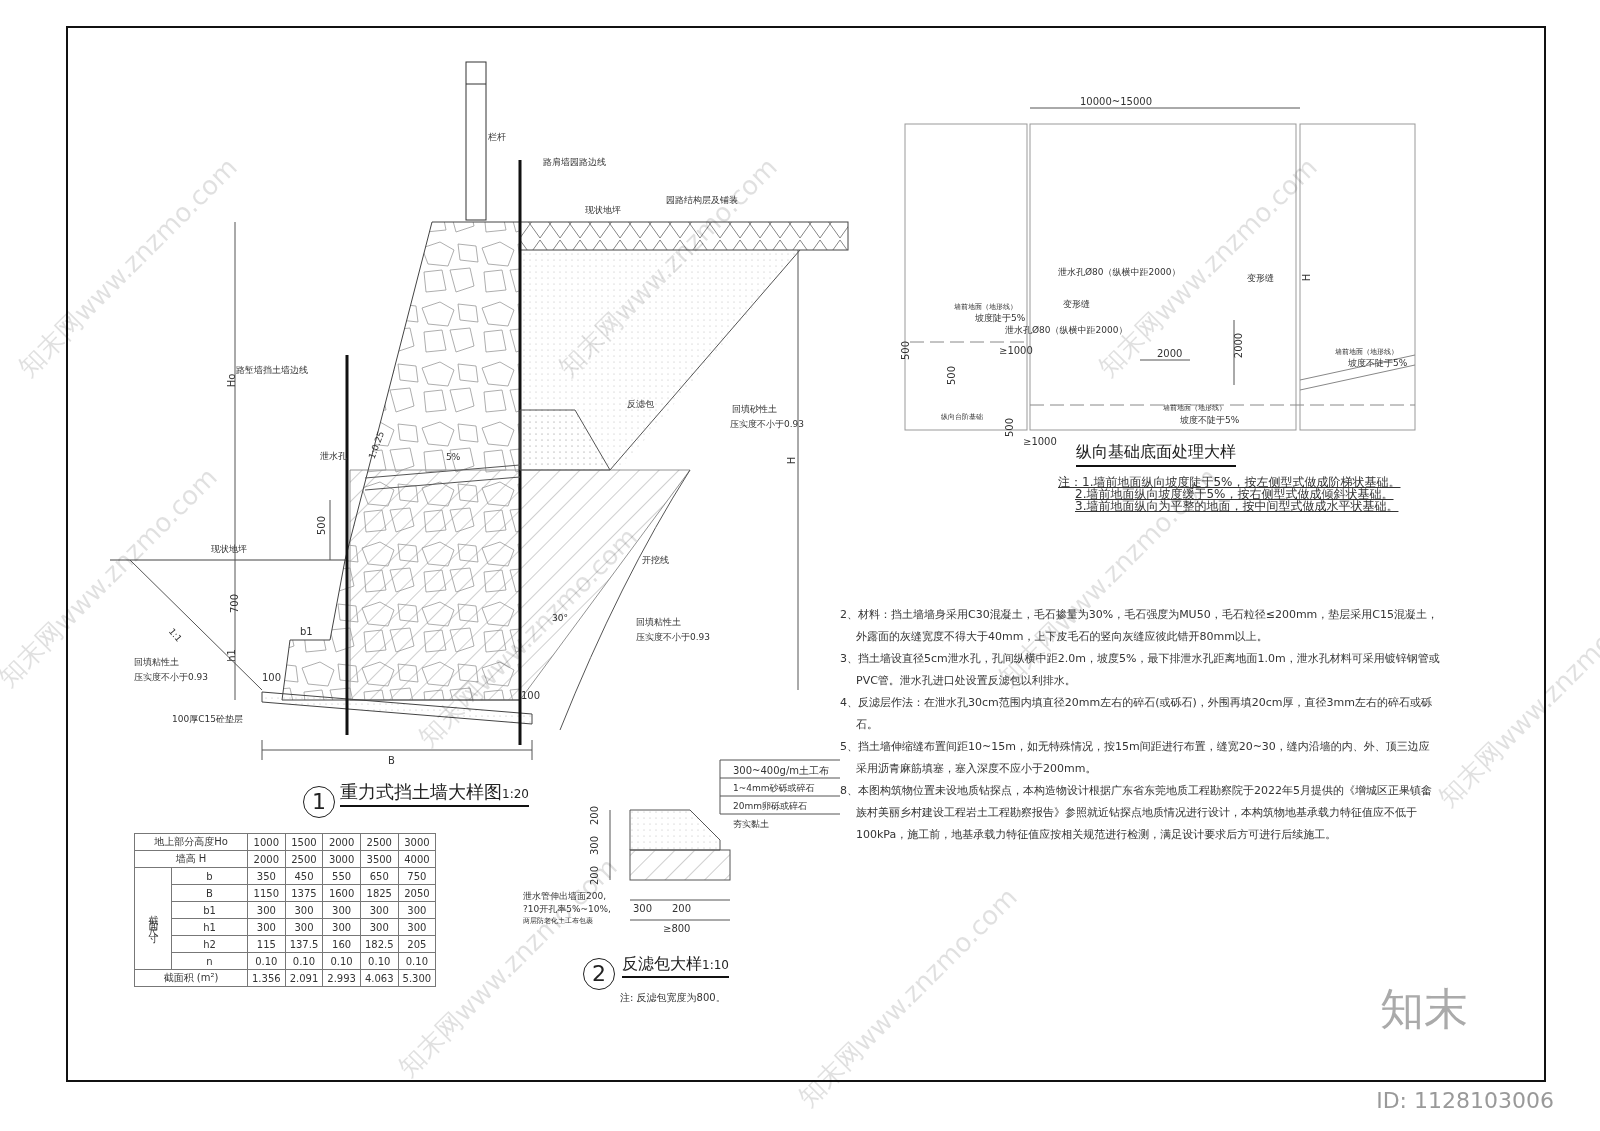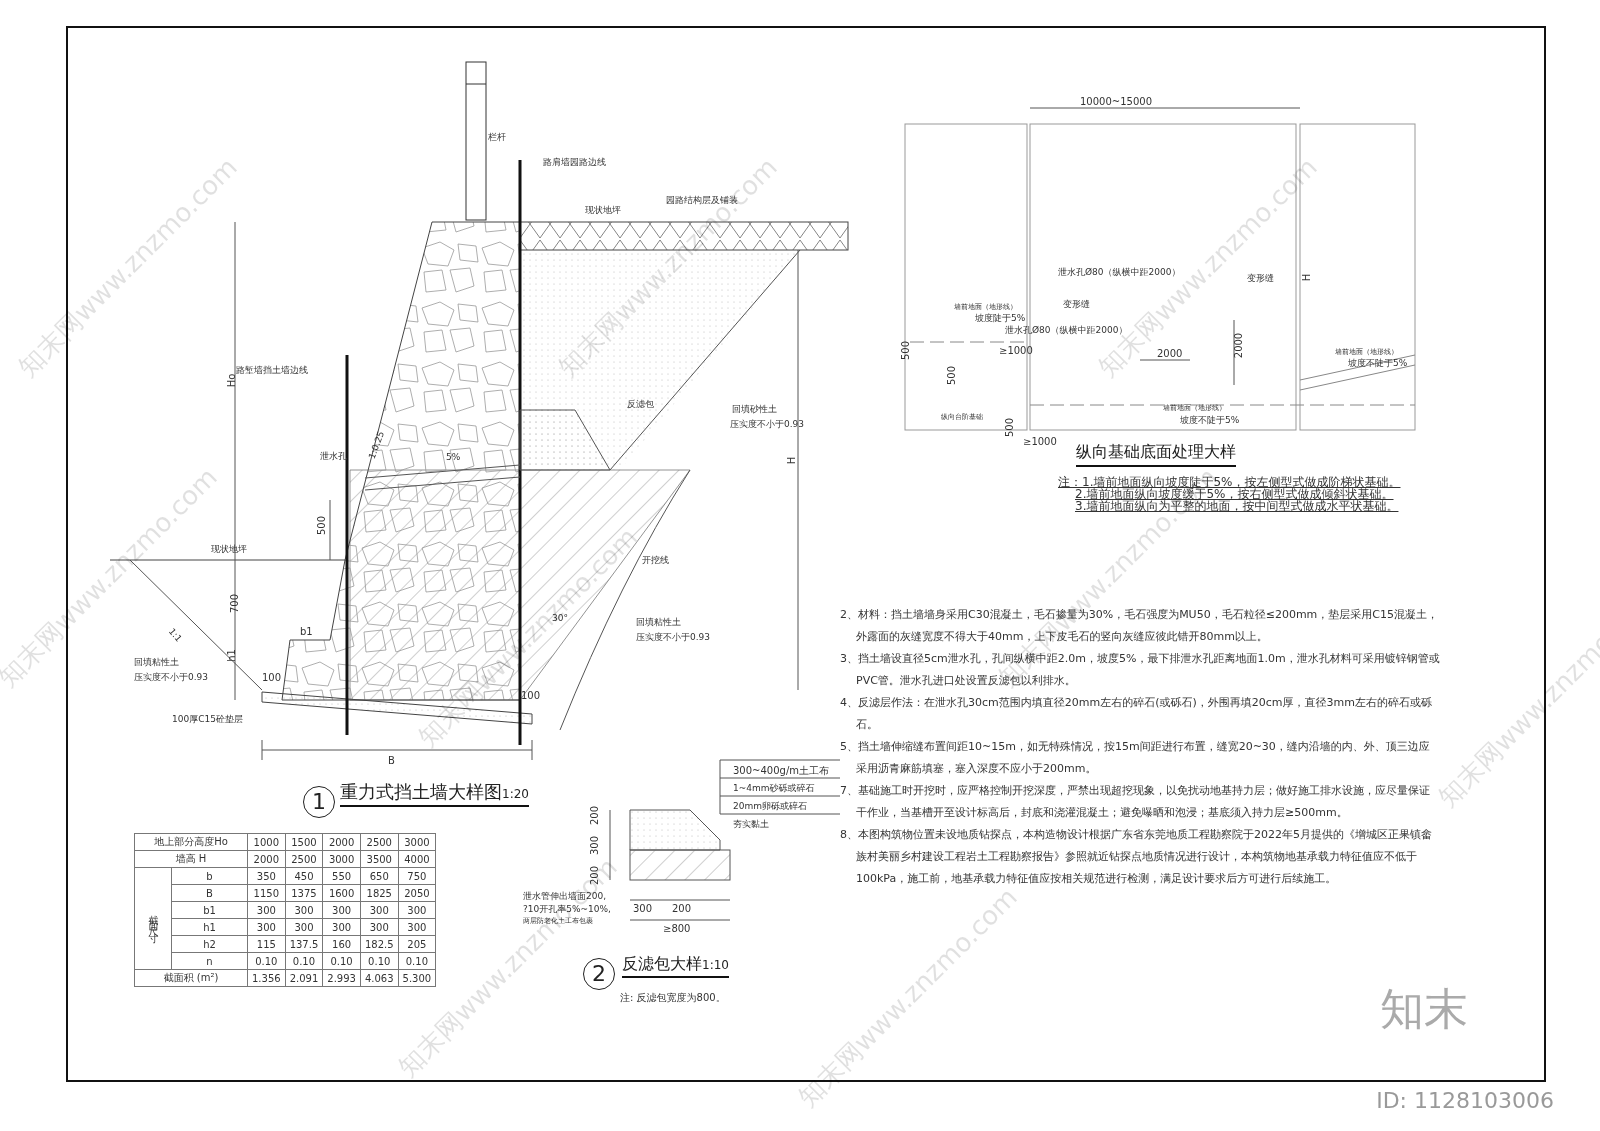--- a/index.html
+++ b/index.html
@@ -259,21 +259,20 @@
   <div>注：1.墙前地面纵向坡度陡于5%，按左侧型式做成阶梯状基础。</div>
   <div style="padding-left:17px">2.墙前地面纵向坡度缓于5%，按右侧型式做成倾斜状基础。</div>
   <div style="padding-left:17px">3.墙前地面纵向为平整的地面，按中间型式做成水平状基础。</div>
 </div>
 
 <div class="notes">
   <div class="item">2、材料：挡土墙墙身采用C30混凝土，毛石掺量为30%，毛石强度为MU50，毛石粒径≤200mm，垫层采用C15混凝土，外露面的灰缝宽度不得大于40mm，上下皮毛石的竖向灰缝应彼此错开80mm以上。</div>
   <div class="item">3、挡土墙设直径5cm泄水孔，孔间纵横中距2.0m，坡度5%，最下排泄水孔距离地面1.0m，泄水孔材料可采用镀锌钢管或PVC管。泄水孔进口处设置反滤包以利排水。</div>
   <div class="item">4、反滤层作法：在泄水孔30cm范围内填直径20mm左右的碎石(或砾石)，外围再填20cm厚，直径3mm左右的碎石或砾石。</div>
   <div class="item">5、挡土墙伸缩缝布置间距10~15m，如无特殊情况，按15m间距进行布置，缝宽20~30，缝内沿墙的内、外、顶三边应采用沥青麻筋填塞，塞入深度不应小于200mm。</div>
-  <div class="item">7、基础施工时开挖时，应严格控制开挖深度，严禁出现超挖现象，以免扰动地基持力层；做好施工排水设施，应尽量保证干作业，当基槽开至设计标高后，封底和浇灌混凝土；避免曝晒和泡浸；基底须入持力层≥500mm。</div>
   <div class="item">8、本图构筑物位置未设地质钻探点，本构造物设计根据广东省东莞地质工程勘察院于2022年5月提供的《增城区正果镇畲族村美丽乡村建设工程岩土工程勘察报告》参照就近钻探点地质情况进行设计，本构筑物地基承载力特征值应不低于100kPa，施工前，地基承载力特征值应按相关规范进行检测，满足设计要求后方可进行后续施工。</div>
 </div>
 
 <div class="wm" style="left:-20px;top:250px">知末网www.znzmo.com</div>
 <div class="wm" style="left:520px;top:250px">知末网www.znzmo.com</div>
 <div class="wm" style="left:1060px;top:250px">知末网www.znzmo.com</div>
 <div class="wm" style="left:-40px;top:560px">知末网www.znzmo.com</div>
 <div class="wm" style="left:380px;top:620px">知末网www.znzmo.com</div>
 <div class="wm" style="left:960px;top:560px">知末网www.znzmo.com</div>
 <div class="wm" style="left:1400px;top:680px">知末网www.znzmo.com</div>

